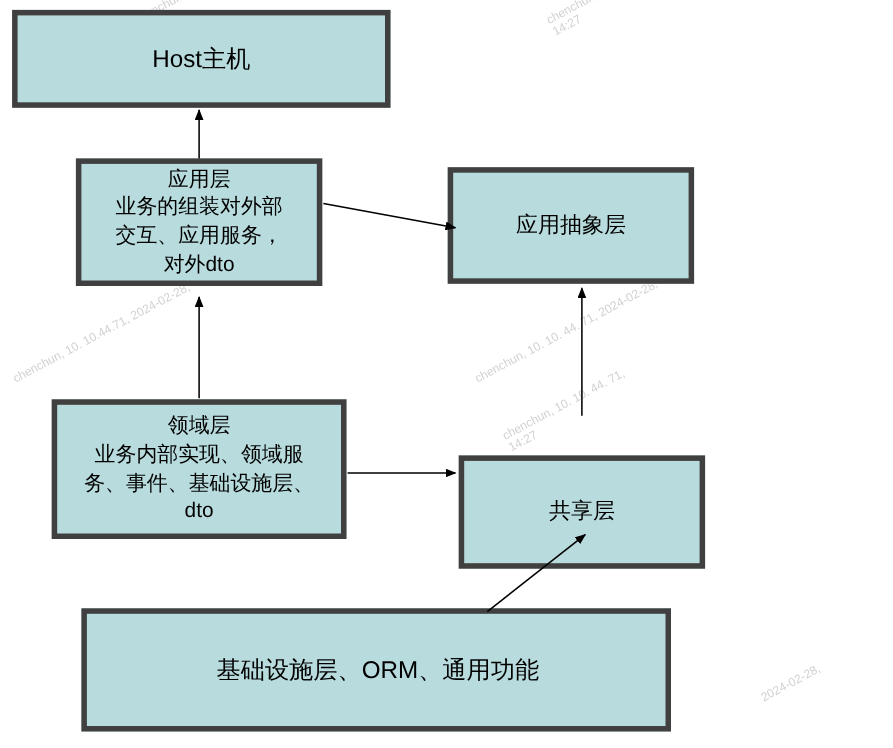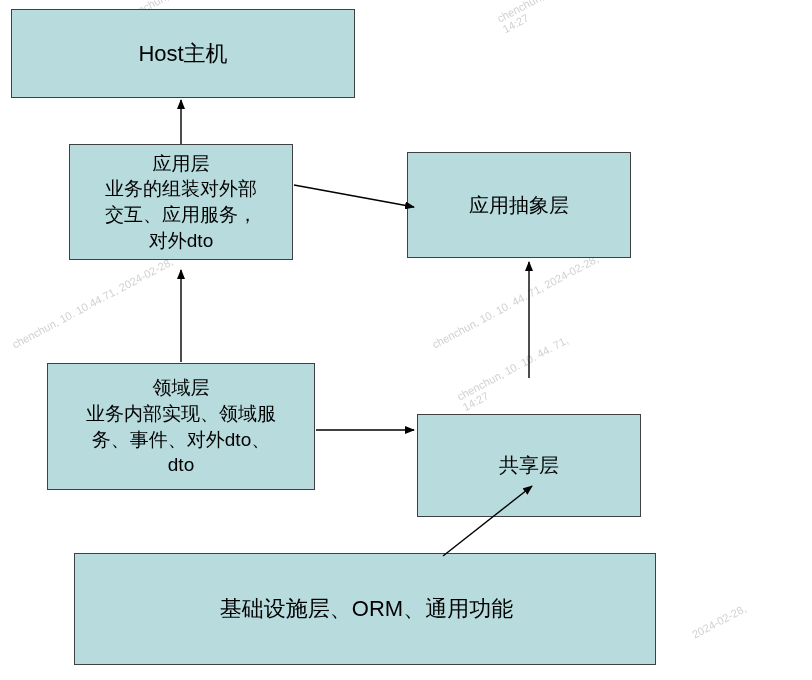--- a/index.html
+++ b/index.html
@@ -12,36 +12,36 @@
     width: 812px;
     height: 680px;
     background: #ffffff;
     overflow: hidden;
     font-family: "Liberation Sans", sans-serif;
   }
   .node {
     position: absolute;
     box-sizing: border-box;
     background: #b8dbdd;
-    border: 1px solid #404040;
+    border: 5px solid #404040;
     display: flex;
     align-items: center;
     justify-content: center;
     text-align: center;
     color: #000000;
     line-height: 1.35;
     white-space: pre-line;
     padding: 4px 8px;
   }
   #node-host       { left: 11px;  top: 9px;   width: 344px; height: 89px;  font-size: 22px; }
   #node-app        { left: 69px;  top: 144px; width: 224px; height: 116px; font-size: 19px; }
   #node-appabs     { left: 407px; top: 152px; width: 224px; height: 106px; font-size: 20px; }
   #node-domain     { left: 47px;  top: 363px; width: 268px; height: 127px; font-size: 19px; }
   #node-shared     { left: 417px; top: 379px; width: 224px; height: 103px; font-size: 20px; margin-top: 35px; }
-  #node-infra      { left: 74px;  top: 553px; width: 582px; height: 112px; font-size: 22px; padding-left: 11px; }
+  #node-infra      { left: 74px;  top: 553px; width: 536px; height: 112px; font-size: 22px; padding-left: 11px; }
 
   #arrows {
     position: absolute;
     left: 0; top: 0;
     width: 812px;
     height: 680px;
     pointer-events: none;
   }
   .wm {
     position: absolute;
@@ -71,21 +71,21 @@
   <div class="wm rot" style="left:690px; top:630px;">2024-02-28,</div>
 
   <div class="node" id="node-host">Host主机</div>
   <div class="node" id="node-app">应用层
 业务的组装对外部
 交互、应用服务，
 对外dto</div>
   <div class="node" id="node-appabs">应用抽象层</div>
   <div class="node" id="node-domain">领域层
 业务内部实现、领域服
-务、事件、对外dto、
+务、事件、基础设施层、
 dto</div>
   <div class="node" id="node-shared">共享层</div>
   <div class="node" id="node-infra">基础设施层、ORM、通用功能</div>
 
   <svg id="arrows" viewBox="0 0 812 680">
     <defs>
       <marker id="ah" markerWidth="10" markerHeight="8" refX="9" refY="4" orient="auto" markerUnits="userSpaceOnUse">
         <path d="M0,0 L10,4 L0,8 z" fill="#000000"></path>
       </marker>
     </defs>

